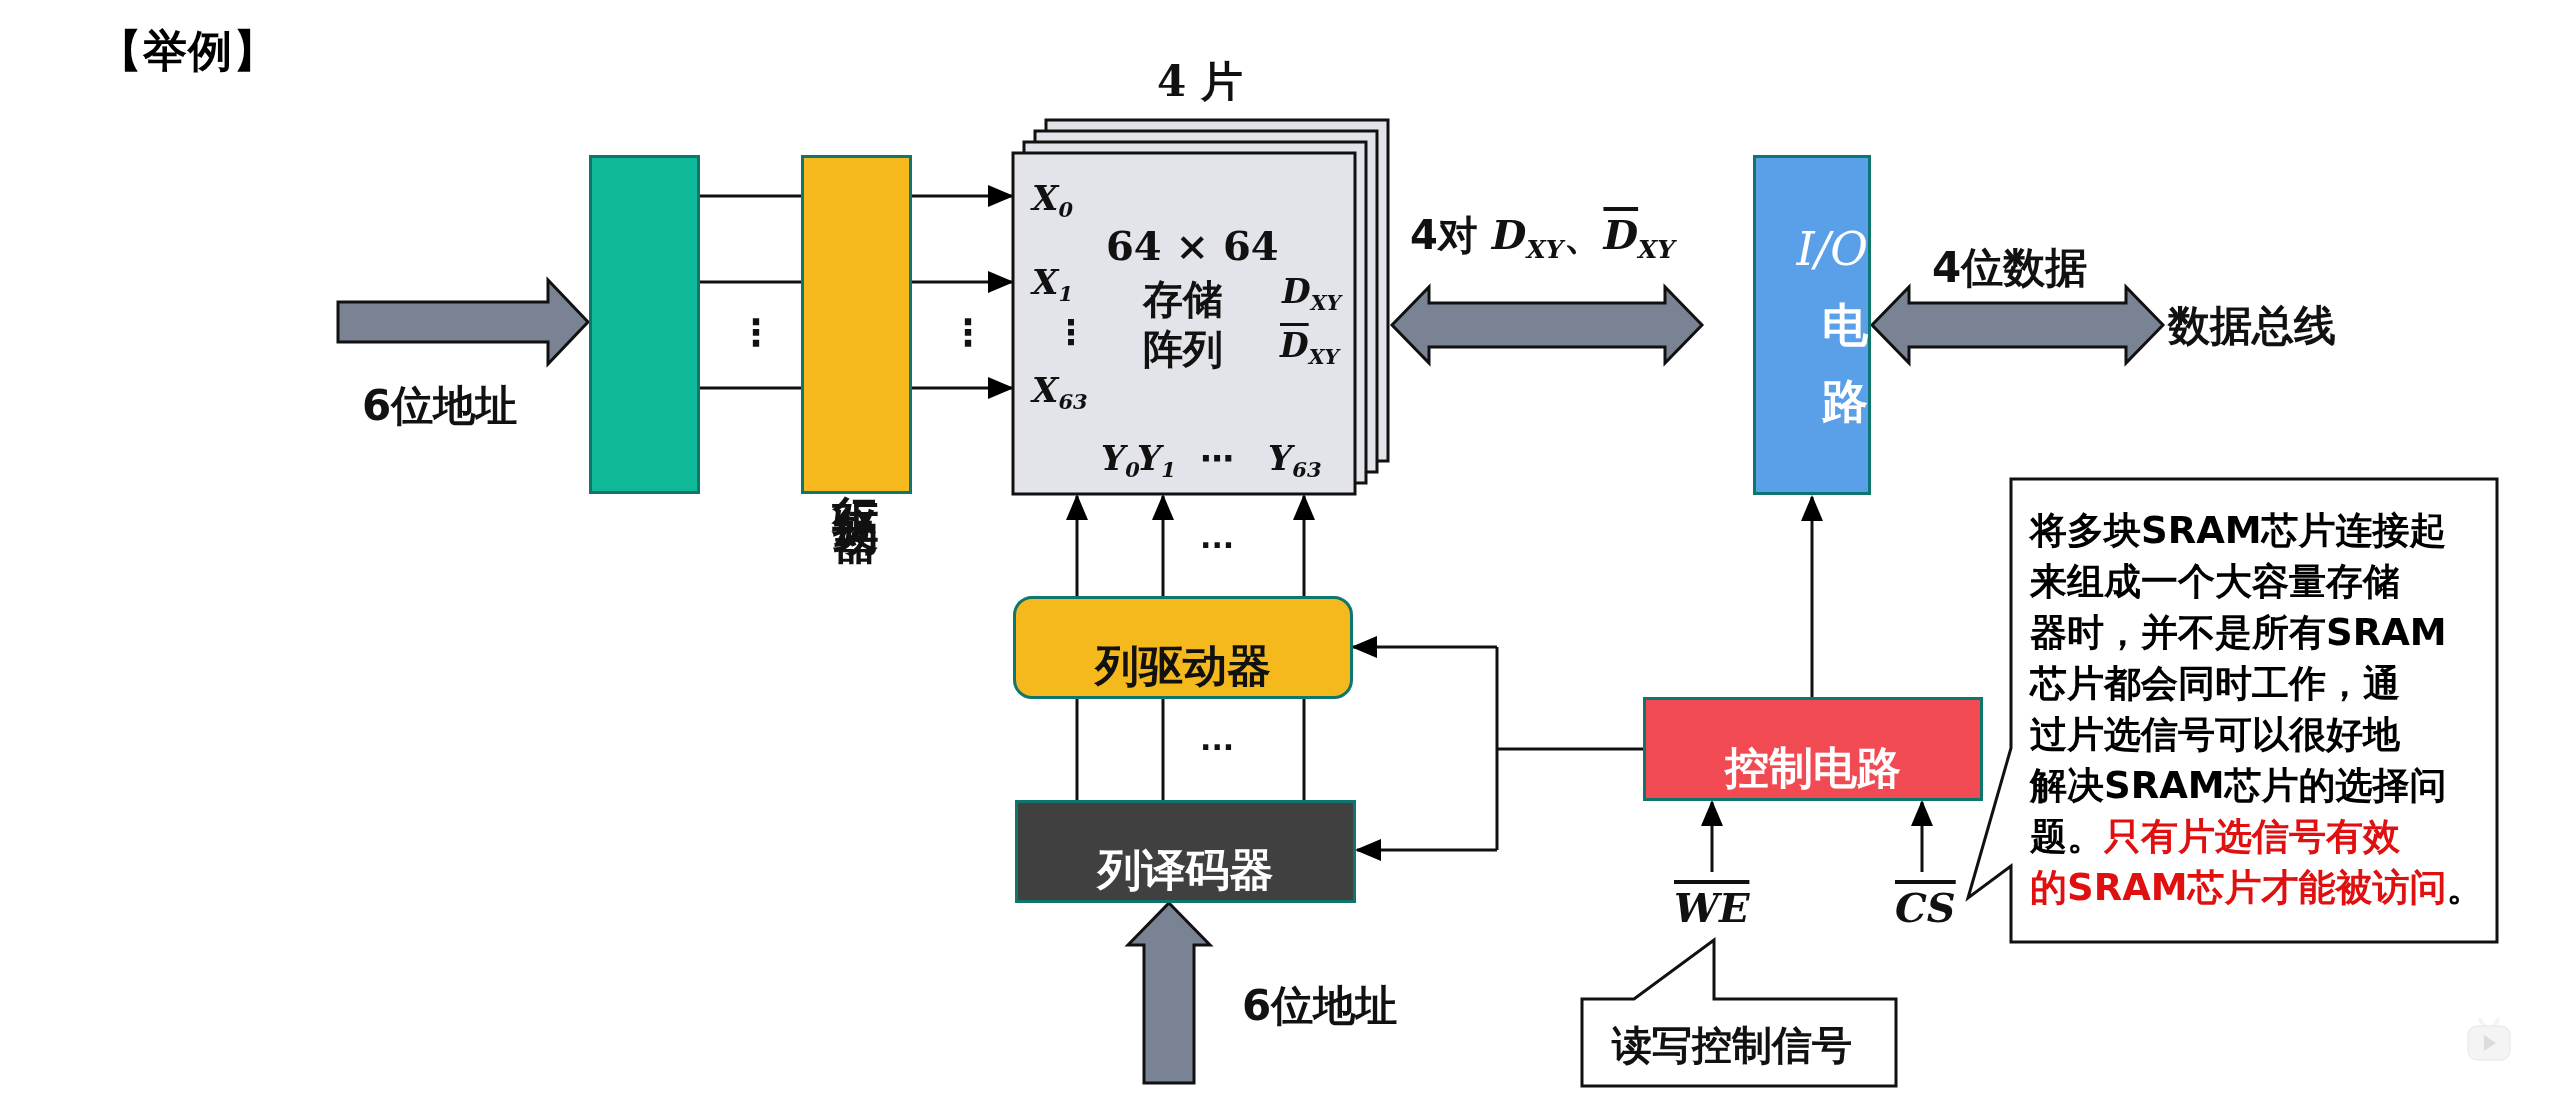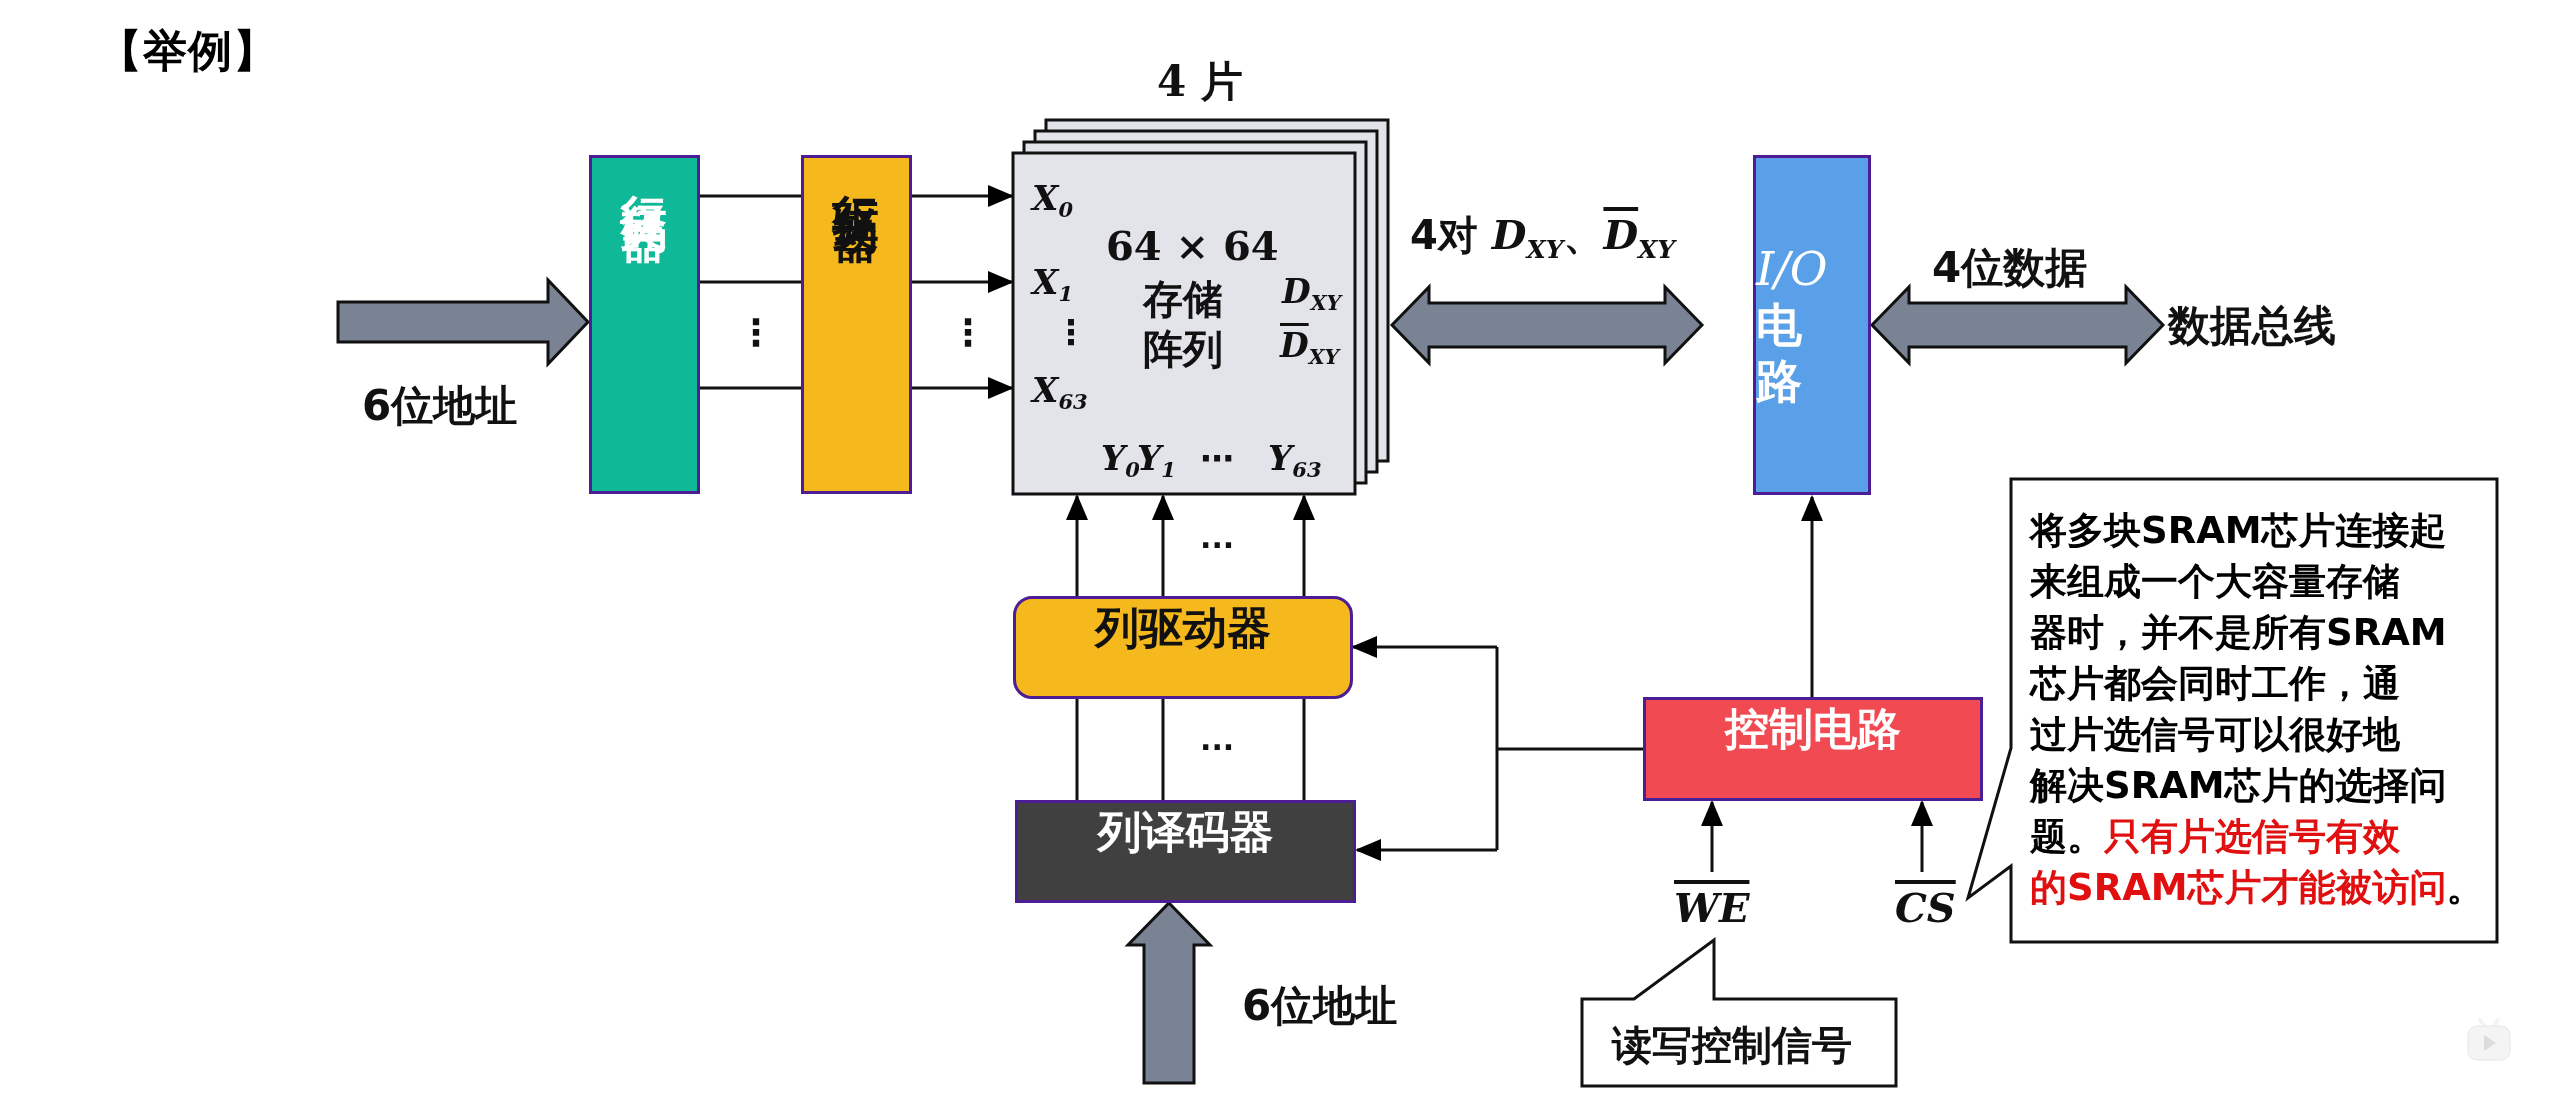--- a/index.html
+++ b/index.html
@@ -1,21 +1,21 @@
 <!DOCTYPE html>
 <html><head>
 <meta charset="utf-8">
 <style>
   html, body { margin:0; padding:0; background:#ffffff; }
   body { width:2559px; height:1097px; position:relative; overflow:hidden;
          font-family:"DejaVu Sans", "Liberation Sans", sans-serif; }
   .abs { position:absolute; }
   .title { left:98px; top:22px; font-size:44px; font-weight:bold; color:#000; letter-spacing:1px; }
-  .box { position:absolute; border:3px solid #4c1d95; box-sizing:border-box; display:flex;
-         align-items:flex-start; justify-content:center; font-weight:bold; text-align:center; }
+  .box { position:absolute; border:3px solid #0f766e; box-sizing:border-box; display:flex;
+         align-items:flex-end; justify-content:center; font-weight:bold; text-align:center;gap:20px; }
   .vtext { writing-mode:vertical-rl; text-orientation:upright; letter-spacing:8px; }
   .lbl { position:absolute; font-weight:bold; color:#111; white-space:nowrap; }
   .math { font-family:"DejaVu Serif", "Liberation Serif", serif; font-style:italic; font-weight:bold; }
   .sub { font-size:0.62em; vertical-align:-0.35em; font-style:italic; }
   .over { text-decoration:overline; }
   .callout-text { font-size:37px; line-height:51px; font-weight:bold; color:#000; }
   .red { color:#e01010; }
   svg.layer { position:absolute; left:0; top:0; }
 </style>
 </head>

